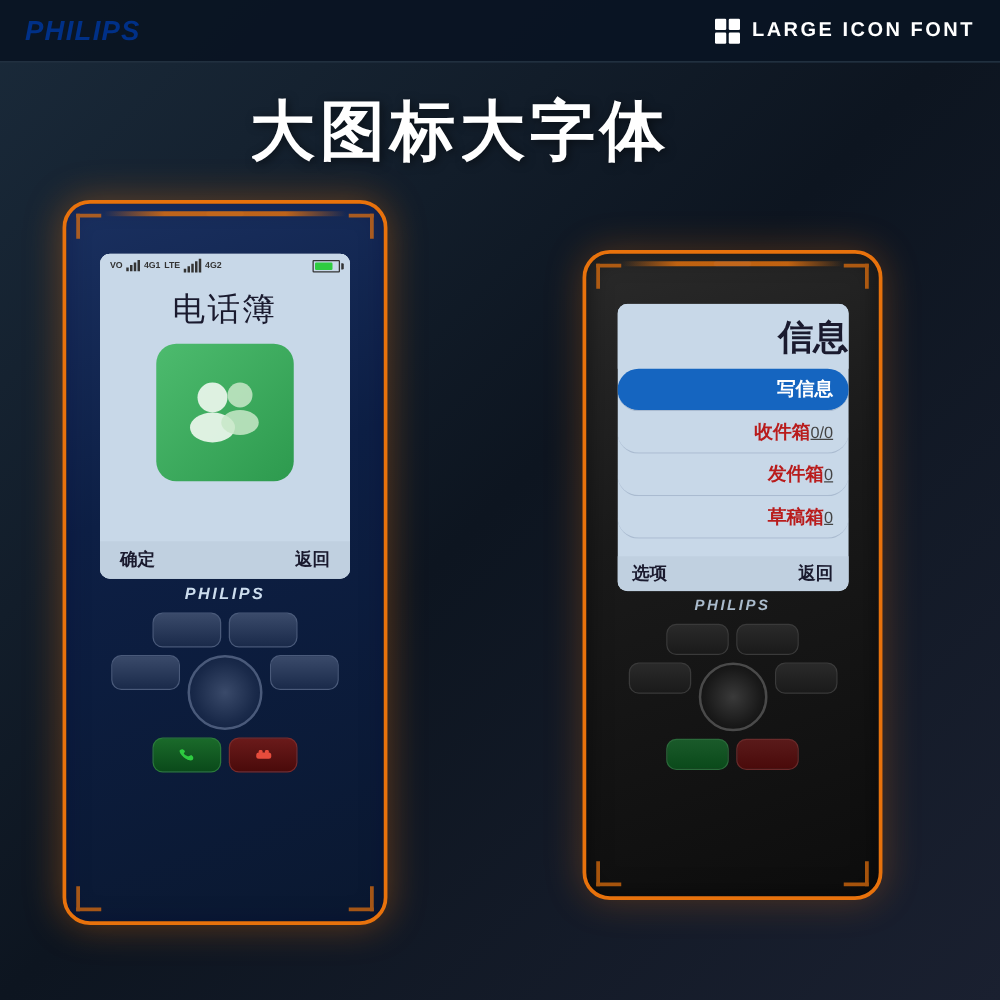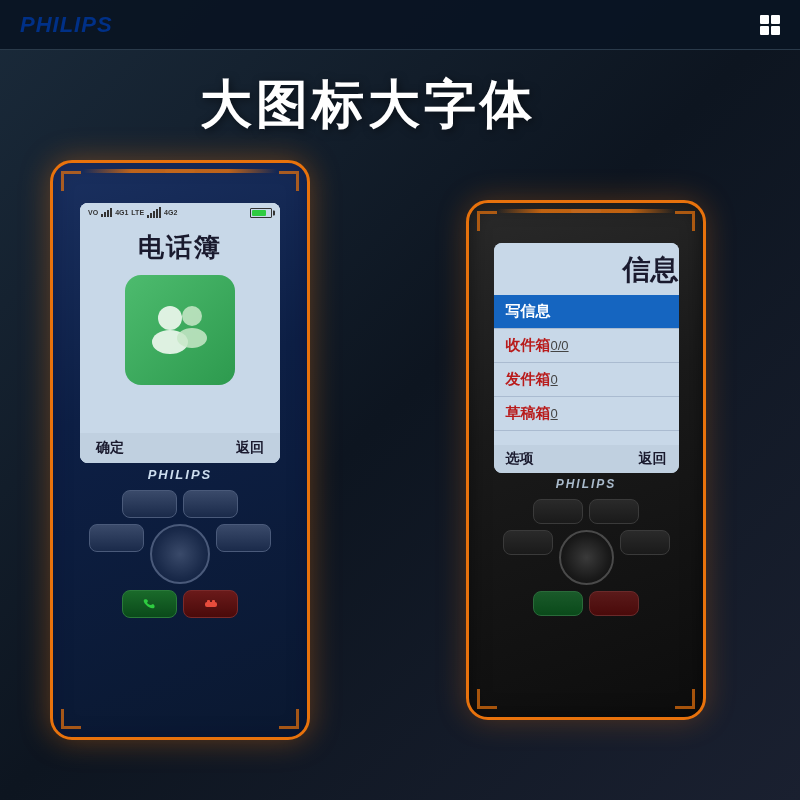--- a/index.html
+++ b/index.html
@@ -225,21 +225,21 @@
       border-radius: 0 1px 1px 0;
     }
     .battery-fill {
       height: 100%;
       background: #2ecc40;
       border-radius: 1px;
     }
 
     .phone-title-text {
       font-size: 26px;
-      font-weight: 700;
+      font-weight: 400;
       color: #1a1a2e;
       margin-top: 8px;
       letter-spacing: 2px;
     }
 
     .contact-icon-box {
       width: 110px;
       height: 110px;
       background: linear-gradient(135deg, #4dbb6e 0%, #2d9a4e 100%);
       border-radius: 16px;
@@ -285,23 +285,24 @@
       font-weight: 900;
       color: #1a1a2e;
       text-align: right;
       padding: 8px 0 6px;
       background: #c8d8e8;
     }
 
     .menu-item {
       padding: 7px 12px;
       display: flex;
-      justify-content: flex-start;
+      justify-content: flex-end;
       align-items: center;
       border-bottom: 1px solid #aabbd0;
+      border-radius: 17px;
     }
 
     .menu-item-active {
       background: #1565c0;
     }
 
     .menu-item-text {
       font-size: 15px;
       font-weight: 700;
       color: #b91c1c;
@@ -452,20 +453,21 @@
 
 <div class="header">
   <span class="header-logo">PHILIPS</span>
   <div class="header-right">
     <div class="header-icon-grid">
       <span></span>
         <span></span>
         <span></span>
         <span></span>
     </div>
+    <span class="header-tag">LARGE ICON FONT</span>
   </div>
 </div>
 
 <div class="main-area">
   <div class="big-title">大图标大字体</div>
 
   <div class="phones-container">
 
     <div class="phone-left">
       <div class="phone-body phone-body-left">

